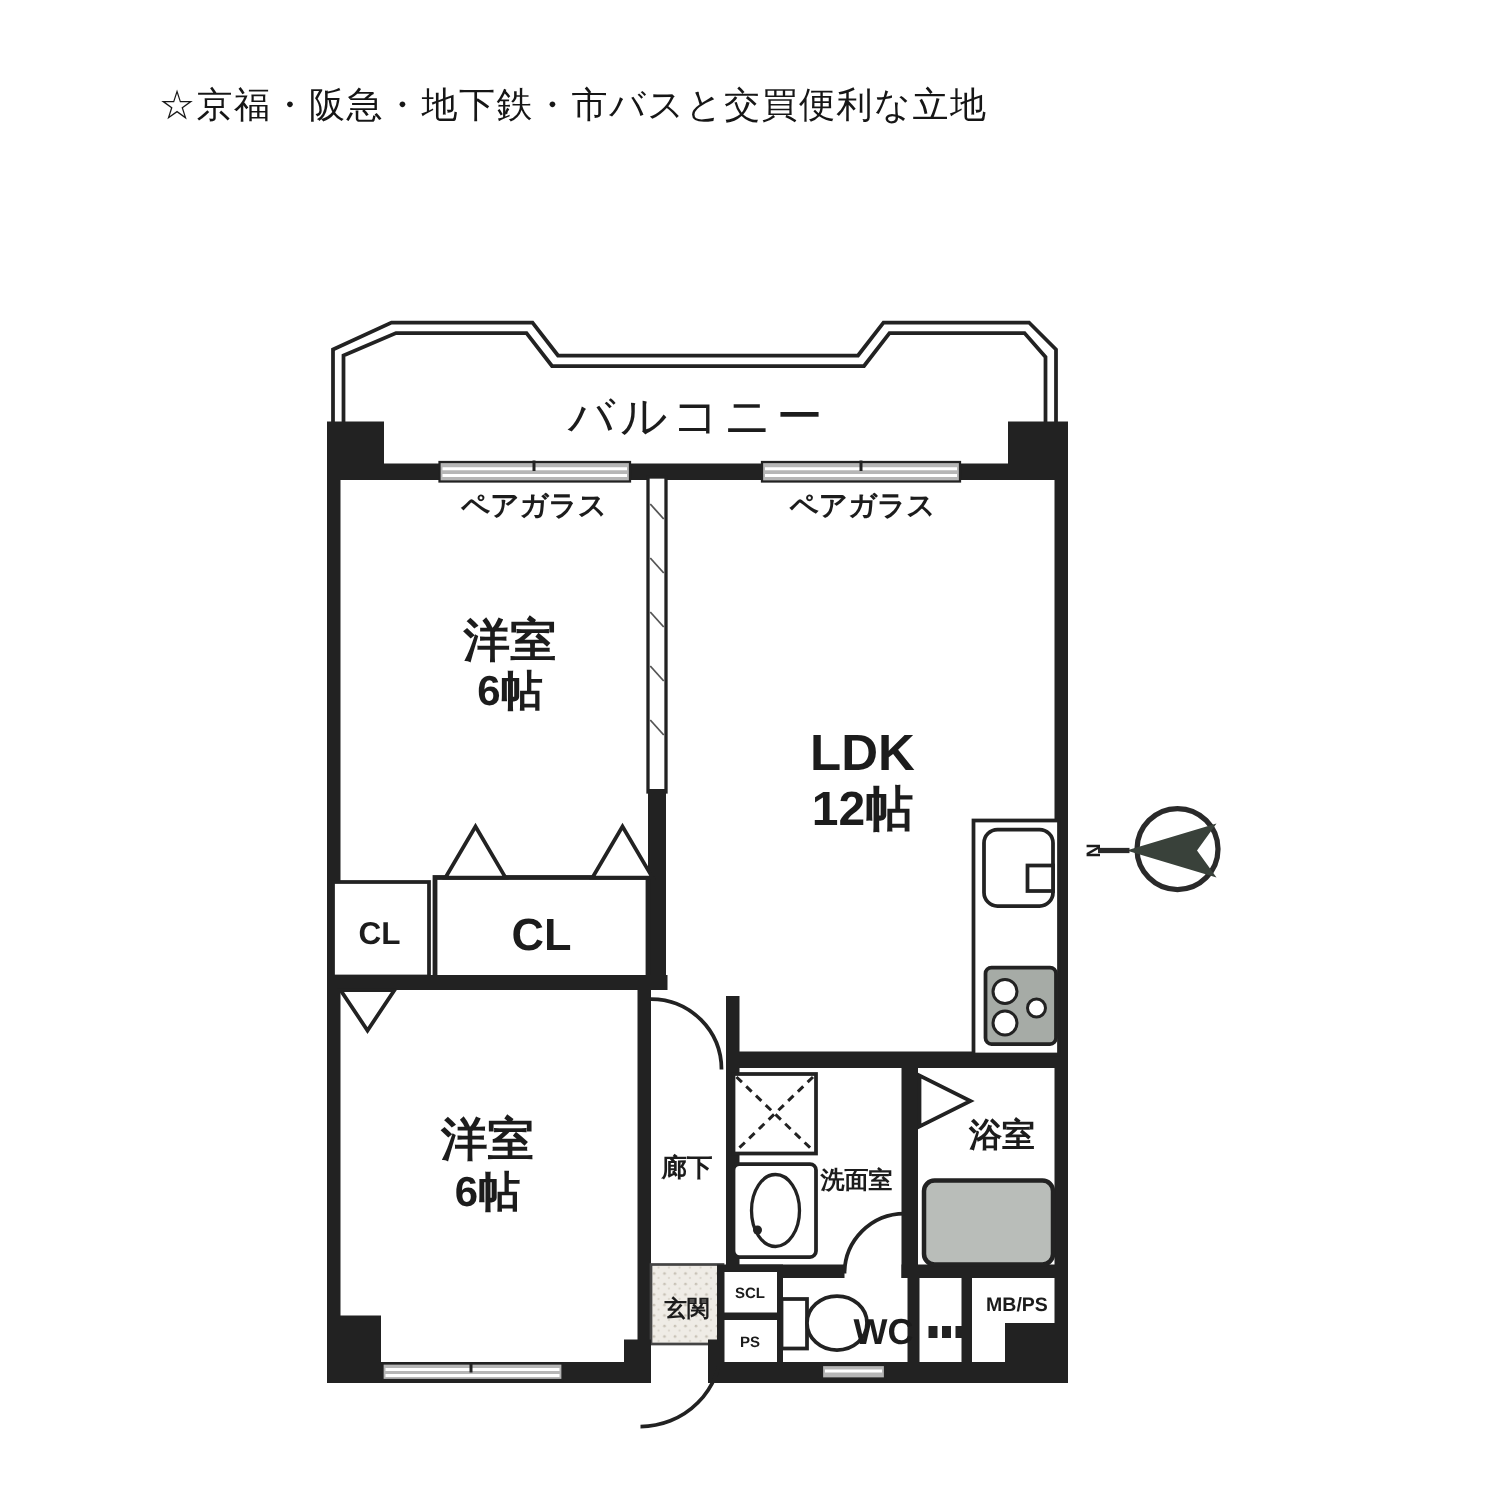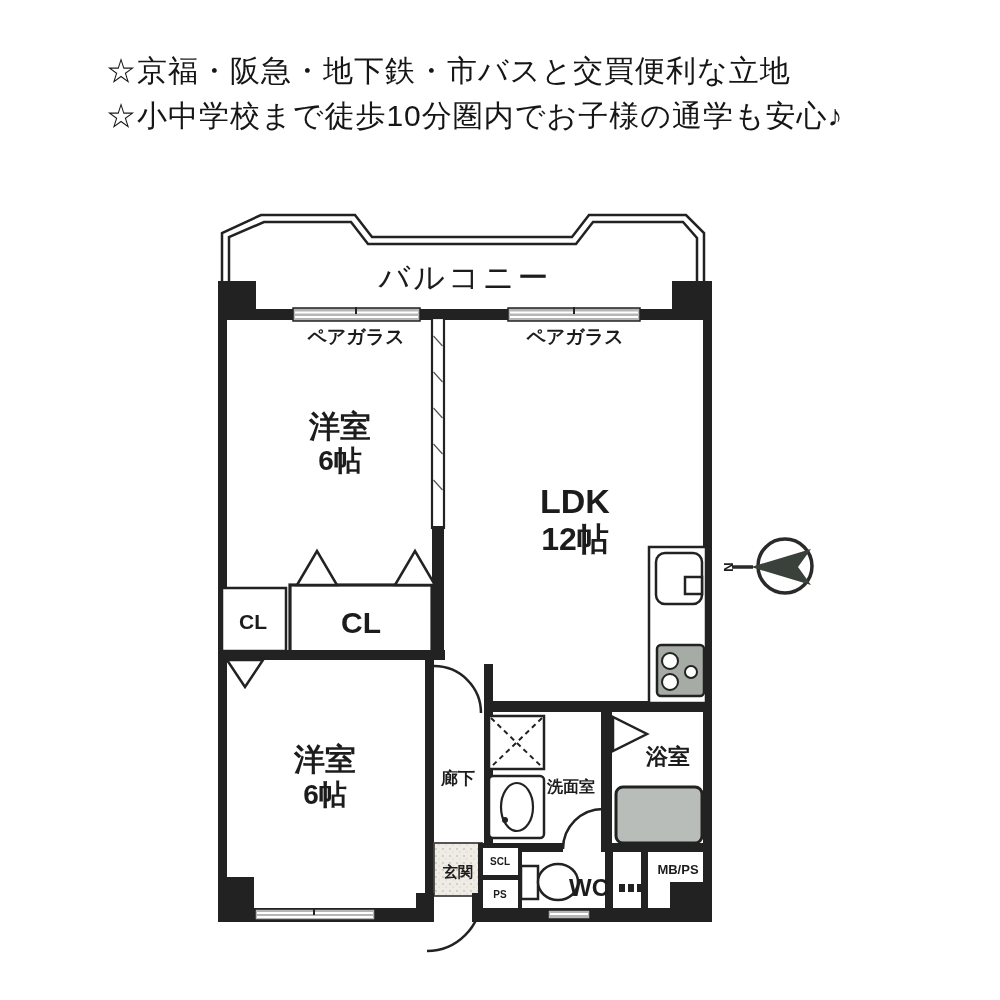--- a/index.html
+++ b/index.html
@@ -1,18 +1,18 @@
 <!DOCTYPE html>
 <html><head>
 <meta charset="utf-8">
 <style>
   html,body{margin:0;padding:0;background:#ffffff;}
   .canvas{position:relative;width:1000px;height:1000px;background:#ffffff;overflow:hidden;
           font-family:"Liberation Sans",sans-serif;}
-  .ad-text{position:absolute;left:106px;top:48px;font-size:30px;line-height:45px;
+  .ad-text{position:absolute;left:106px;top:48px;font-size:24px;line-height:45px;
            font-weight:500;color:#161616;letter-spacing:1px;white-space:nowrap;}
   .plan{position:absolute;left:0;top:0;}
   
   .blk{fill:#222222;stroke:none;}
   .ln{fill:none;stroke:#222222;stroke-width:2.5;}
   .box{fill:#ffffff;stroke:#222222;stroke-width:2.5;}
   .box3{fill:#ffffff;stroke:#222222;stroke-width:3.2;}
   .tx{fill:#1c1c1c;text-anchor:middle;font-weight:700;
       font-family:"Liberation Sans",sans-serif;}
   .txn{font-weight:400;}
@@ -20,21 +20,20 @@
   .gstripe{stroke:#ffffff;stroke-width:2;}
   .hatch{stroke:#555555;stroke-width:1.2;}
 </style>
 </head>
 <body>
 
 <div class="canvas">
 
   <div class="ad-text">
     <div>☆京福・阪急・地下鉄・市バスと交買便利な立地</div>
-    <div>☆小中学校まで徒歩10分圏内でお子様の通学も安心♪</div>
   </div>
 
   <svg class="plan" width="1000" height="1000" viewBox="0 0 1000 1000">
     <defs>
       <pattern id="speckle" width="7" height="7" patternUnits="userSpaceOnUse">
         <rect width="7" height="7" fill="#efece6"></rect>
         <circle cx="2" cy="2" r="0.9" fill="#c8c2b6"></circle>
         <circle cx="5" cy="5" r="0.7" fill="#d6d1c7"></circle>
       </pattern>
     </defs>

